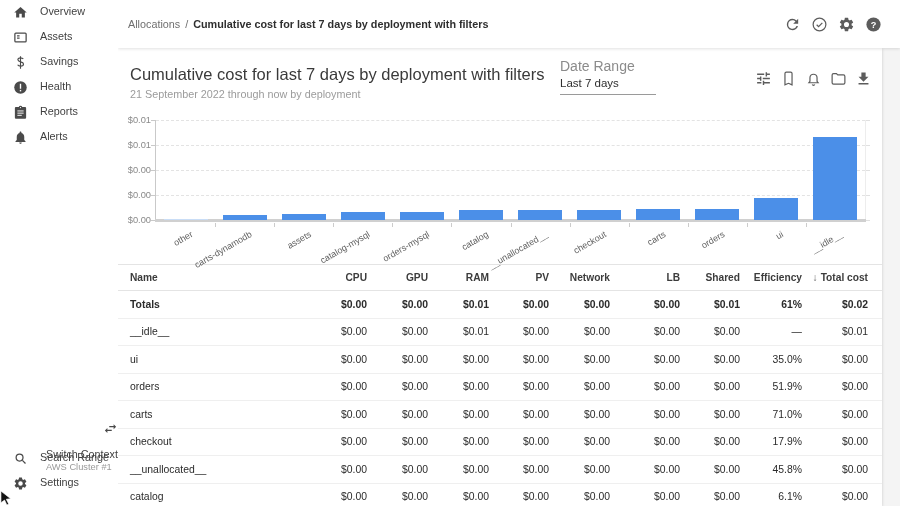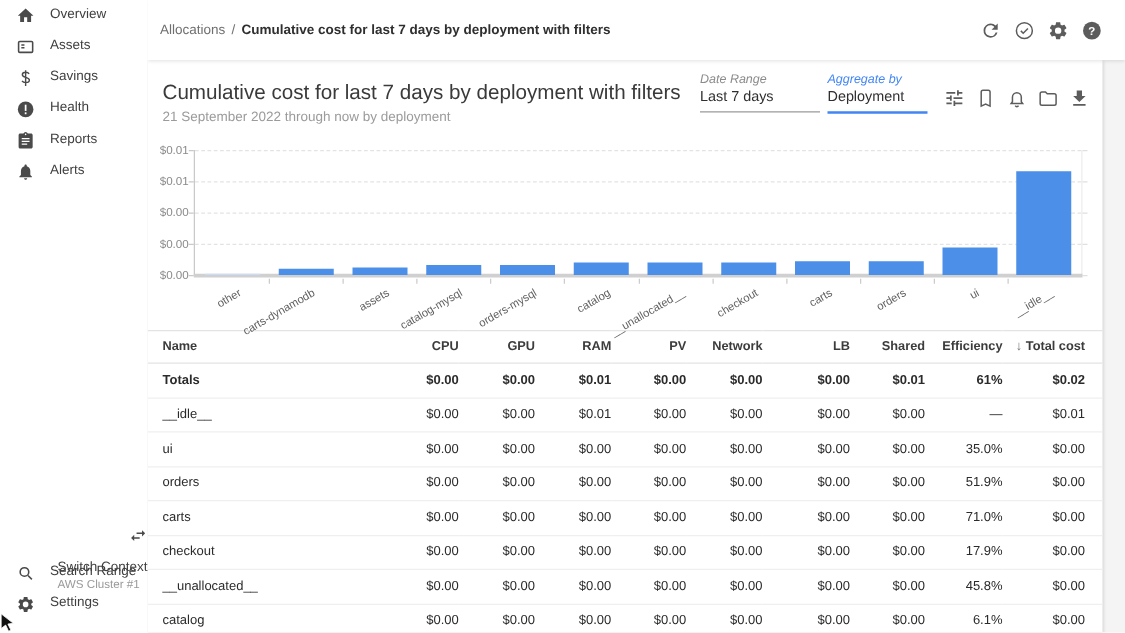--- a/index.html
+++ b/index.html
@@ -29,21 +29,21 @@
   .top-actions { margin-left:auto; display:flex; gap:10px; color:#5c5c5c; }
   .top-actions .ic { width:17px; height:17px; cursor:pointer; }
 
   
   .content { flex:1; overflow:hidden; padding-right:18px; background:#f4f4f4; }
   .card { background:#fff; width:764px; height:100%; box-shadow:0 1px 3px rgba(0,0,0,.18); position:relative; }
   .card-header { position:relative; height:64px; padding:17px 0 0 12px; }
   .title { font-size:16.5px; color:#3a3a3a; }
   .subtitle { font-size:10.8px; color:#9b9b9b; margin-top:4px; }
   .field { position:absolute; top:10px; cursor:pointer; }
-  .field-label { font-size:10px; color:#8b8b8b; margin-bottom:3px;font-style:italic; }
+  .field-label { font-size:14px; color:#8b8b8b; margin-bottom:3px; }
   .field-value { font-size:11.5px; color:#2f2f2f; padding-bottom:5px; border-bottom:1px solid #9a9a9a; }
   .field.blue .field-label { color:#4285f4; }
   .field.blue .field-value { border-bottom:2px solid #4285f4; }
   .field.date { left:442px; width:96px; }
   .field.agg { left:544px; width:80px; }
   .toolbar-icons { position:absolute; top:22px; right:10px; display:flex; gap:8px; color:#5c5c5c; }
   .toolbar-icons .ic { width:17px; height:17px; cursor:pointer; }
 
   
   .chart { position:relative; height:152px; }
@@ -207,24 +207,20 @@
     <div class="content">
       <div class="card">
 
         <div class="card-header">
           <div class="title">Cumulative cost for last 7 days by deployment with filters</div>
           <div class="subtitle">21 September 2022 through now by deployment</div>
 
           <div class="field date">
             <div class="field-label">Date Range</div>
             <div class="field-value">Last 7 days</div>
-          </div>
-          <div class="field agg blue">
-            <div class="field-label">Aggregate by</div>
-            <div class="field-value">Deployment</div>
           </div>
           <div class="toolbar-icons" id="toolbar-icons">
               <span class="ic">
                 <svg viewBox="0 0 24 24" fill="currentColor">
                   <path d="M3 17v2h6v-2H3zM3 5v2h10V5H3zm10 16v-2h8v-2h-8v-2h-2v6h2zM7 9v2H3v2h4v2h2V9H7zm14 4v-2H11v2h10zm-6-4h2V7h4V5h-4V3h-2v6z"></path>
                 </svg>
               </span>
               <span class="ic">
                 <svg viewBox="0 0 24 24" fill="none" stroke="currentColor" stroke-width="1.7">
                   <path d="M17 21l-5-2.2L7 21V5a2 2 0 0 1 2-2h6a2 2 0 0 1 2 2v16z"></path>

